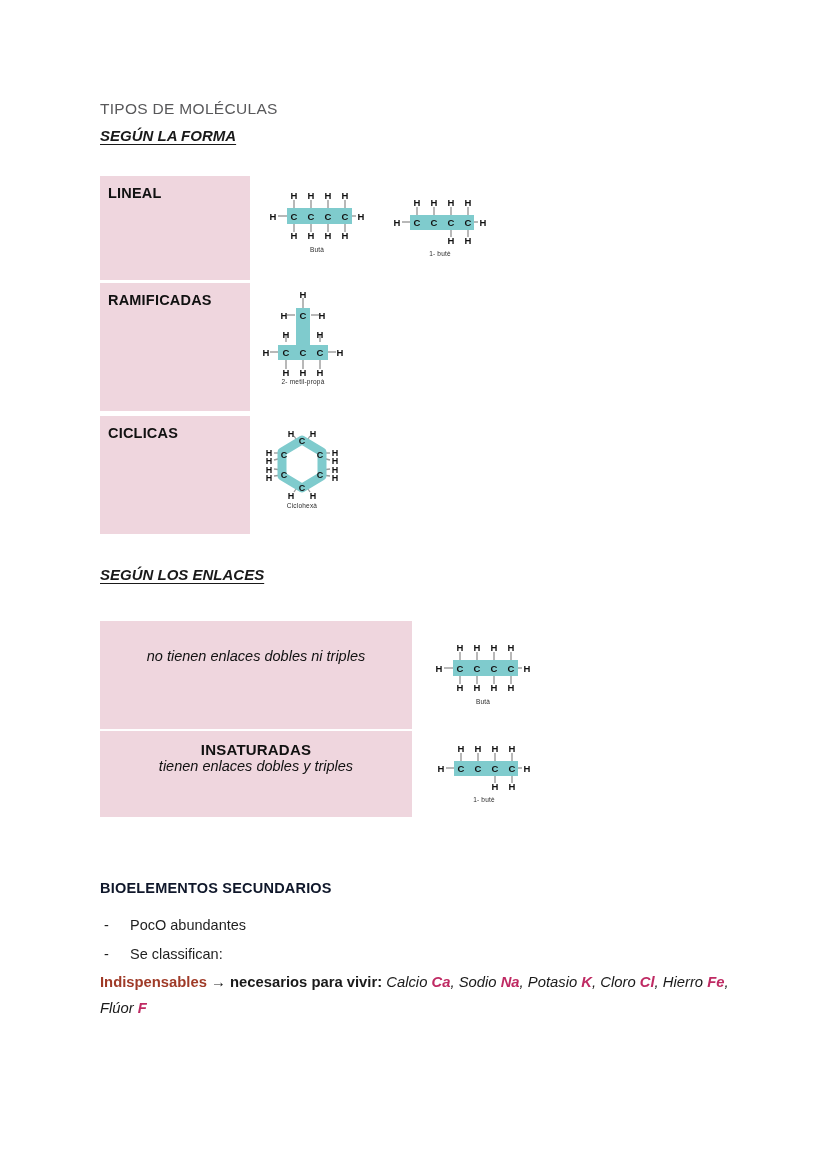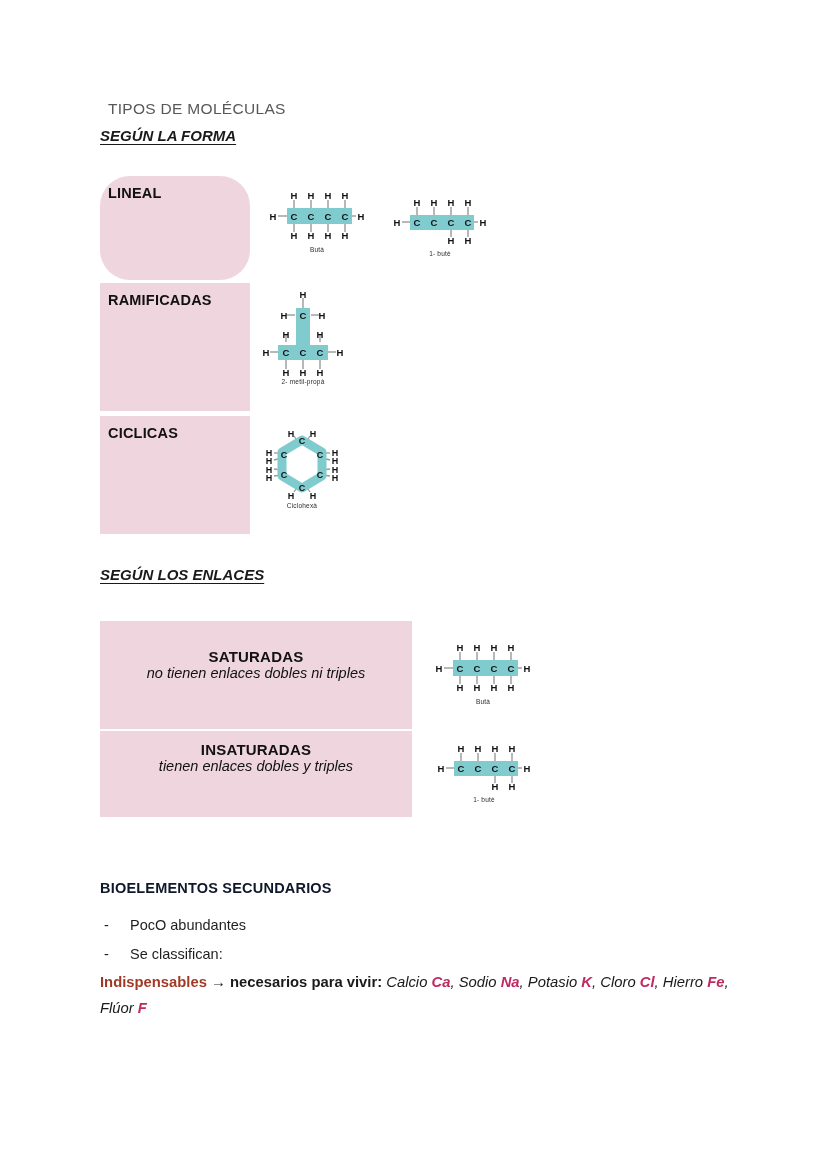--- a/index.html
+++ b/index.html
@@ -17,21 +17,21 @@
   }
   .page {
     position: absolute;
     inset: 0;
     background: #ffffff;
   }
 
   
   .h-section {
     position: absolute;
-    left: 108px;
+    left: 100px;
     font-size: 15.5px;
     letter-spacing: .3px;
     color: #58585a;
     white-space: nowrap;
   }
   .h-sub {
     position: absolute;
     left: 100px;
     font-size: 15px;
     font-style: italic;
@@ -132,21 +132,21 @@
 </style>
 </head>
 <body>
 
 <div class="page">
 
   <div class="h-section" style="top:100px;">TIPOS DE MOLÉCULAS</div>
 
   <div class="h-sub" style="top:127px;font-style:italic;">SEGÚN LA FORMA</div>
 
-  <div class="pink-cell" style="left:100px; top:176px; width:150px; height:104px;border-radius:30px;">
+  <div class="pink-cell" style="left:100px; top:176px; width:150px; height:104px;">
     <span class="pink-label-left">LINEAL</span>
   </div>
 
   <div class="pink-cell" style="left:100px; top:416px; width:150px; height:118px;">
     <span class="pink-label-left">CICLICAS</span>
   </div>
 
   <div class="pink-cell" style="left:100px; top:283px; width:150px; height:128px;">
     <span class="pink-label-left">RAMIFICADAS</span>
   </div>
@@ -291,21 +291,20 @@
           <text x="77" y="53">H</text>
       </g>
     </svg>
     <div class="mol-cap" style="top:74px;">Ciclohexà</div>
   </div>
 
   <div class="h-sub" style="top:566px;">SEGÚN LOS ENLACES</div>
 
   <div class="pink-cell" style="left:100px; top:621px; width:312px; height:108px;">
     <div class="pink-center" style="top:27px;">
-      <span class="t1">SATURADAS</span>
       <span class="t2">no tienen enlaces dobles ni triples</span>
     </div>
   </div>
 
   <div class="pink-cell" style="left:100px; top:731px; width:312px; height:86px;">
     <div class="pink-center" style="top:10px;">
       <span class="t1">INSATURADAS</span>
       <span class="t2">tienen enlaces dobles y triples</span>
     </div>
   </div>

